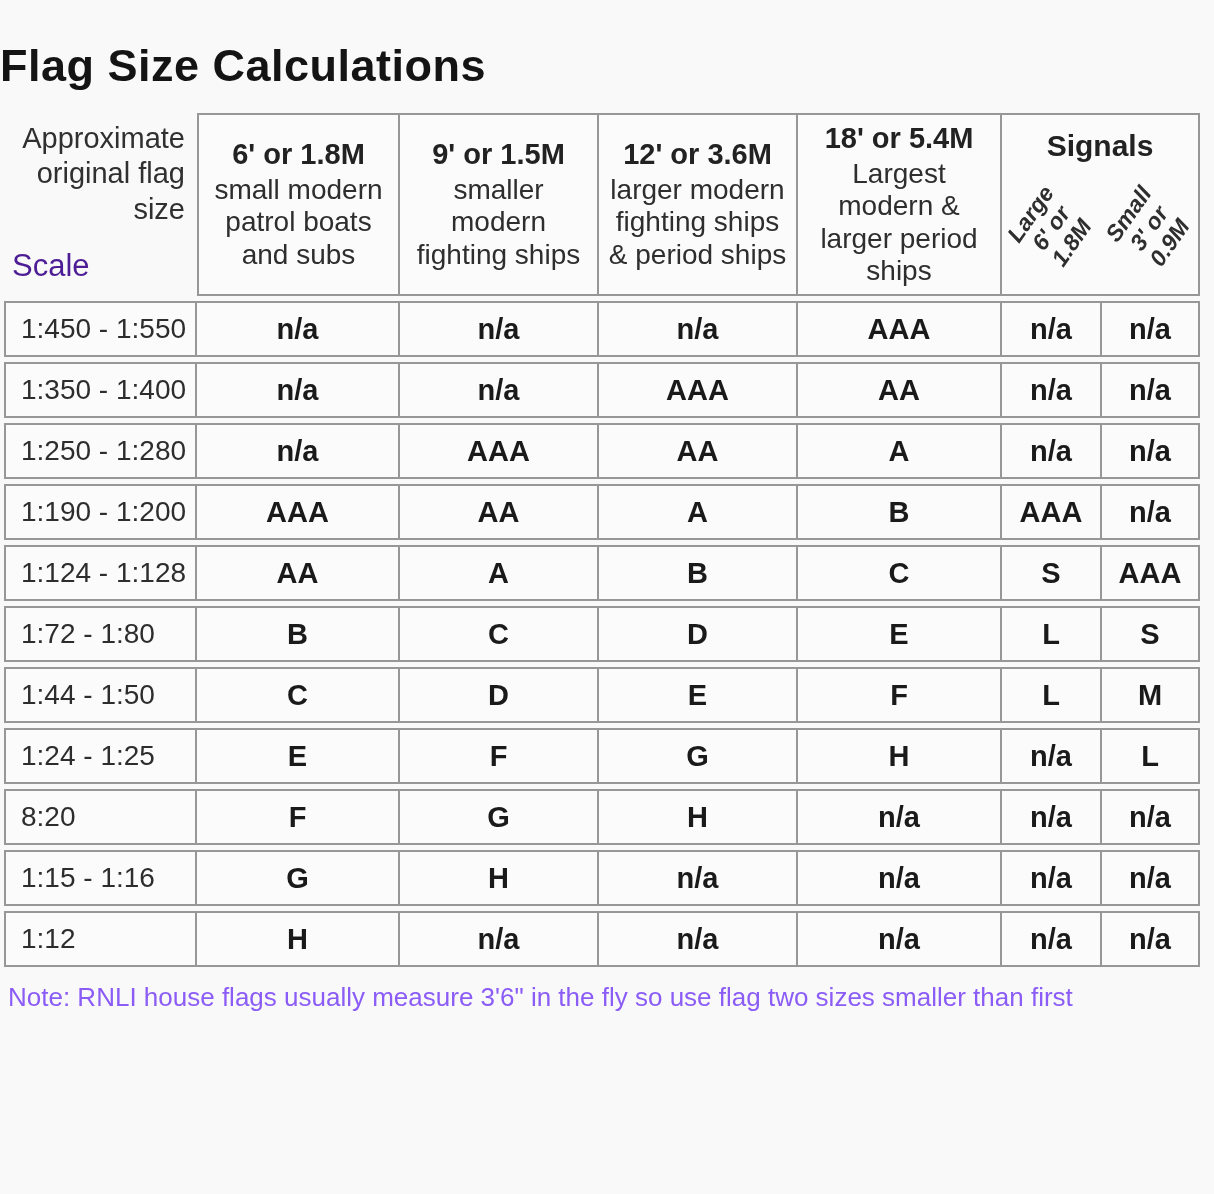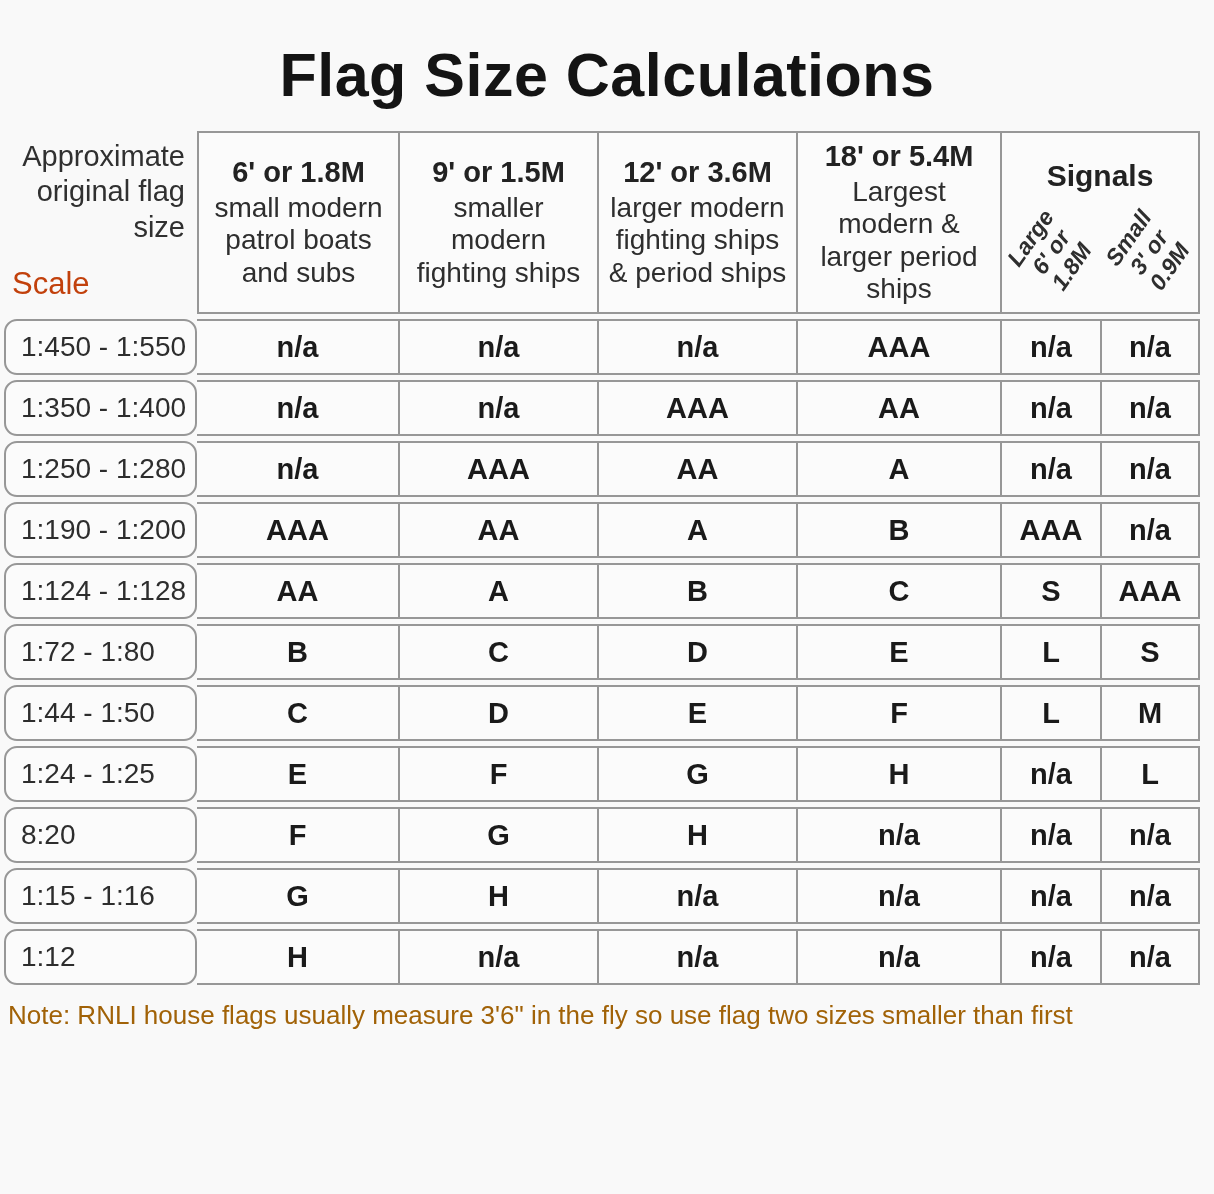--- a/index.html
+++ b/index.html
@@ -4,22 +4,22 @@
 <style>
   * { box-sizing: border-box; margin: 0; padding: 0; }
   html, body {
     width: 1214px; height: 1194px;
     background: #f9f9f9;
     font-family: "Liberation Sans", "DejaVu Sans", sans-serif;
     color: #222;
     overflow: hidden;
   }
   .page-title {
-    text-align: center;
-    font-size: 61px;
+    text-align: left;
+    font-size: 45px;
     font-weight: bold;
     color: #141414;
     padding-top: 40px;
     letter-spacing: 0.5px;
   }
   table.flag-table {
     border-collapse: separate;
     border-spacing: 0 5px;
     table-layout: fixed;
     width: 1196px;
@@ -43,65 +43,64 @@
   .corner-top {
     text-align: right;
     font-size: 29px; line-height: 1.22;
     color: #303030;
     padding: 8px 12px 0 0;
     white-space: pre-line;
   }
   .corner-scale {
     text-align: left;
     font-size: 31px;
-    color: #c2410c;
+    color: #4c1d95;
     padding: 0 0 12px 8px;
   }
   .hinner {
     height: 100%;
     display: flex; flex-direction: column; justify-content: center;
     text-align: center;
     padding: 4px 2px;
   }
   .hsize { font-weight: bold; font-size: 29px; color: #222; margin-bottom: 3px; }
   .hdesc { font-size: 28px; line-height: 1.16; color: #2e2e2e; white-space: pre-line; }
   .sig-inner { height: 100%; display: flex; flex-direction: column; }
-  .sig-title { text-align: center; font-weight: bold; font-size: 30px; color: #222; margin-top: 26px; }
+  .sig-title { text-align: center; font-weight: bold; font-size: 30px; color: #222; margin-top: 14px; }
   .sig-rotated { flex: 1; display: flex; }
   .sig-slot { flex: 1; display: flex; align-items: center; justify-content: center; }
   .sig-slot span {
     display: inline-block;
     transform: rotate(-55deg);
     font-style: italic;
     font-weight: bold;
     font-size: 23px;
     line-height: 1.08;
     color: #2e2e2e;
     white-space: pre-line;
     text-align: center;
   }
   tbody td { height: 56px; }
   .scale-cell {
     font-size: 28px;
     color: #2d2d2d;
     text-align: left;
     padding-left: 15px;
-    border-radius: 13px;
   }
   .code-cell {
     font-weight: bold;
     font-size: 29px;
     color: #1a1a1a;
     text-align: center;
   }
   .footnote {
     margin: 8px 0 0 8px;
     font-size: 26px;
     line-height: 34px;
-    color: #a16207;
+    color: #8b5cf6;
   }
   .footnote div { white-space: nowrap; }
 </style>
 </head>
 <body>
 
 <div class="page-title">Flag Size Calculations</div>
 
 <table class="flag-table">
   <colgroup>

